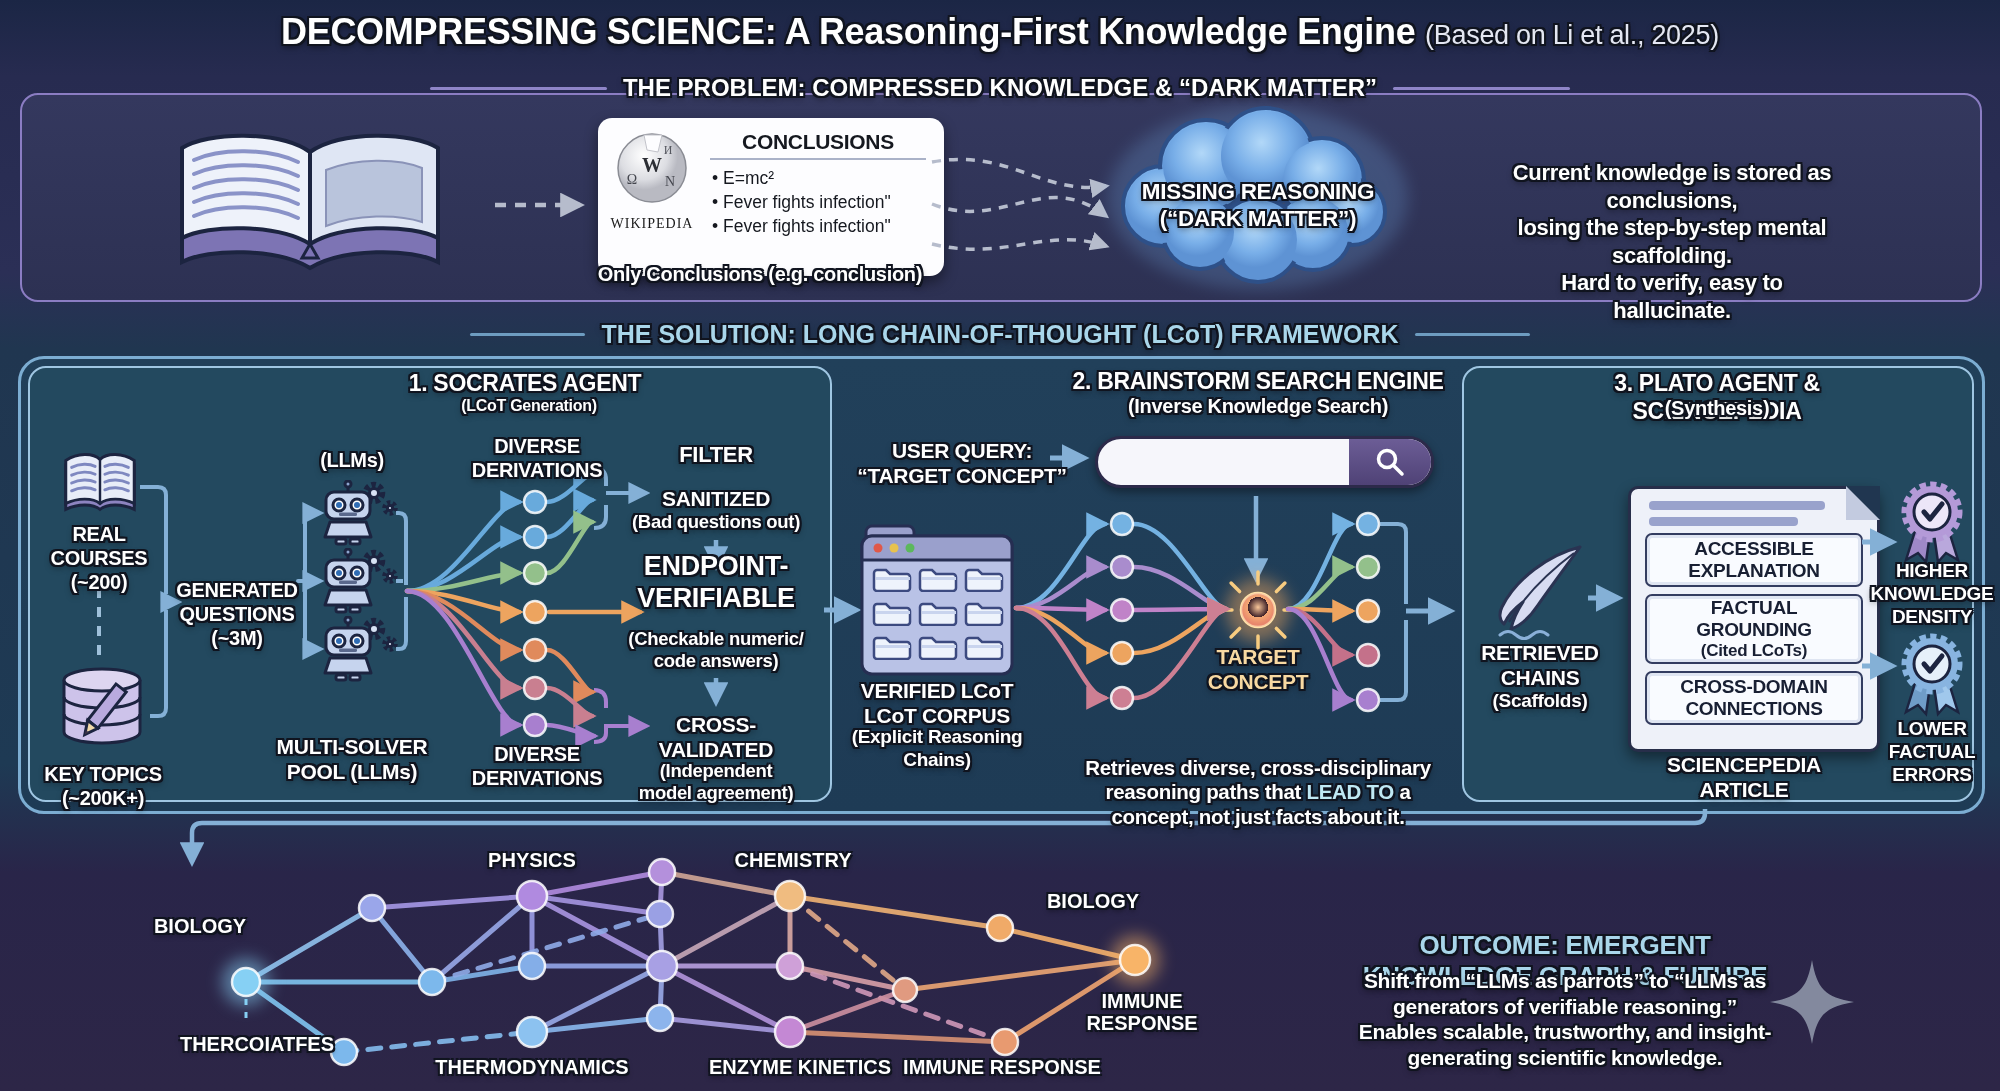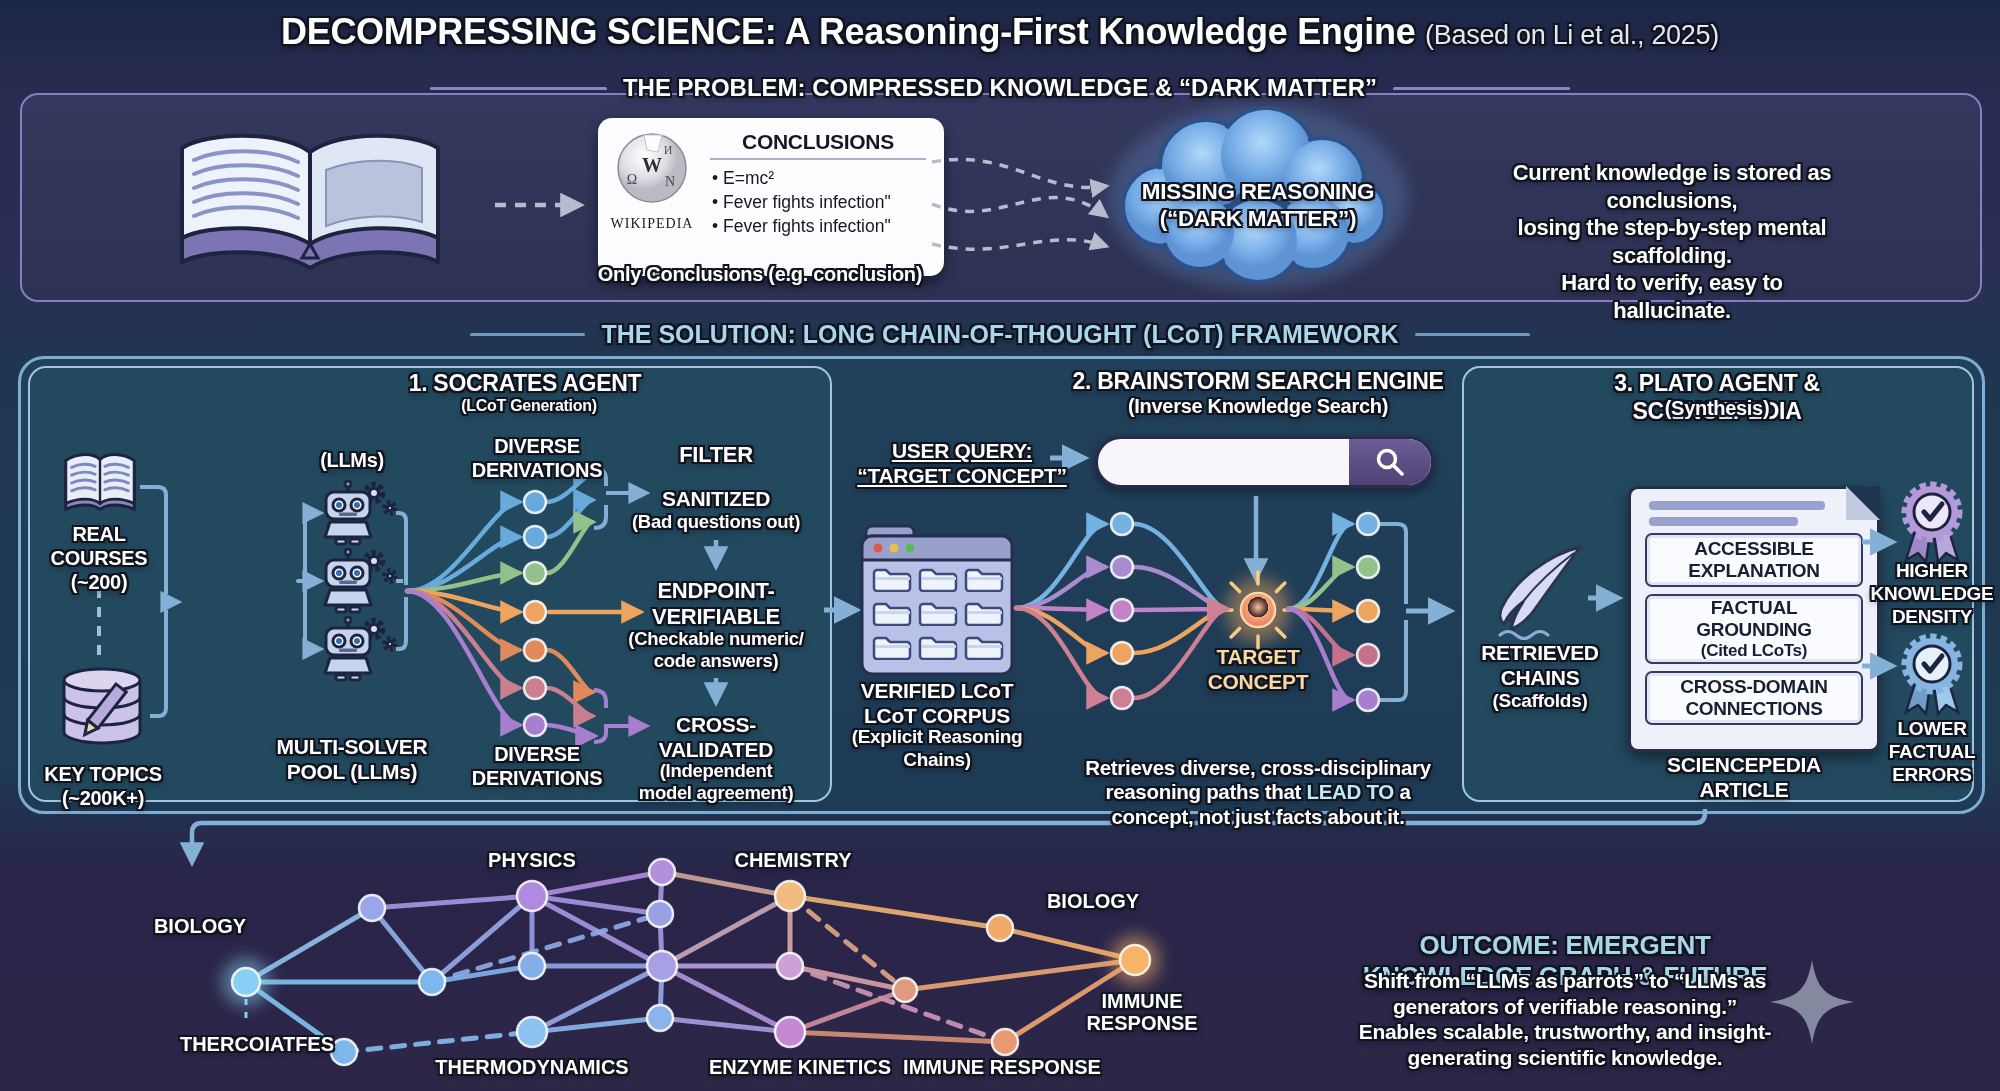--- a/index.html
+++ b/index.html
@@ -100,42 +100,45 @@
   <div class="panel" style="left:28px;top:366px;width:800px;height:432px;border:2.5px solid #9fc6e2;background:#23495f;"></div>
   <div class="panel" style="left:1462px;top:366px;width:508px;height:432px;border:2.5px solid #9fc6e2;background:#23495f;"></div>
 
   <div class="t outl" style="left:525px;top:370px;font-size:23px;">1. SOCRATES AGENT</div>
   <div class="t outl" style="left:525px;top:396px;font-size:16px;font-weight:600;padding-left:8px;">(LCoT Generation)</div>
   <div class="t outl" style="left:99px;top:522px;font-size:20px;">REAL
 COURSES
 (~200)</div>
   <div class="t outl" style="left:103px;top:762px;font-size:20px;">KEY TOPICS
 (~200K+)</div>
+  <div class="t outl" style="left:237px;top:578px;font-size:20px;">GENERATED
+QUESTIONS
+(~3M)</div>
   <div class="t outl" style="left:352px;top:448px;font-size:20px;">(LLMs)</div>
   <div class="t outl" style="left:352px;top:734px;font-size:21px;">MULTI-SOLVER
 POOL (LLMs)</div>
   <div class="t outl" style="left:537px;top:434px;font-size:20px;">DIVERSE
 DERIVATIONS</div>
   <div class="t outl" style="left:537px;top:742px;font-size:20px;">DIVERSE
 DERIVATIONS</div>
   <div class="t outl" style="left:716px;top:442px;font-size:22px;">FILTER</div>
   <div class="t outl" style="left:716px;top:486px;font-size:21px;">SANITIZED</div>
   <div class="t outl" style="left:716px;top:511px;font-size:18.5px;font-weight:600;">(Bad questions out)</div>
-  <div class="t outl" style="left:716px;top:578px;font-size:22px;">ENDPOINT-
+  <div class="t outl" style="left:716px;top:550px;font-size:27px;">ENDPOINT-
 VERIFIABLE</div>
   <div class="t outl" style="left:716px;top:628px;font-size:18.5px;font-weight:600;">(Checkable numeric/
 code answers)</div>
   <div class="t outl" style="left:716px;top:712px;font-size:21px;">CROSS-
 VALIDATED</div>
   <div class="t outl" style="left:716px;top:760px;font-size:18.5px;font-weight:600;">(Independent
 model agreement)</div>
 
   <div class="t outl" style="left:1258px;top:368px;font-size:23px;">2. BRAINSTORM SEARCH ENGINE</div>
   <div class="t outl" style="left:1258px;top:394px;font-size:20px;font-weight:600;">(Inverse Knowledge Search)</div>
-  <div class="t outl" style="left:962px;top:438px;font-size:21px;text-decoration:underline;">USER QUERY:
+  <div class="t outl" style="left:962px;top:438px;font-size:21px;">USER QUERY:
 “TARGET CONCEPT”</div>
 
   <div class="card" id="search-bar" style="left:1095px;top:436px;width:333px;height:46px;">
     <div id="search-btn">
       <svg width="30" height="30" viewBox="0 0 30 30">
         <circle cx="12" cy="12" r="8.5" fill="none" stroke="#fff" stroke-width="3.5"></circle>
         <line x1="18.5" y1="18.5" x2="27" y2="27" stroke="#fff" stroke-width="3.5" stroke-linecap="round"></line>
       </svg>
     </div>
   </div>

